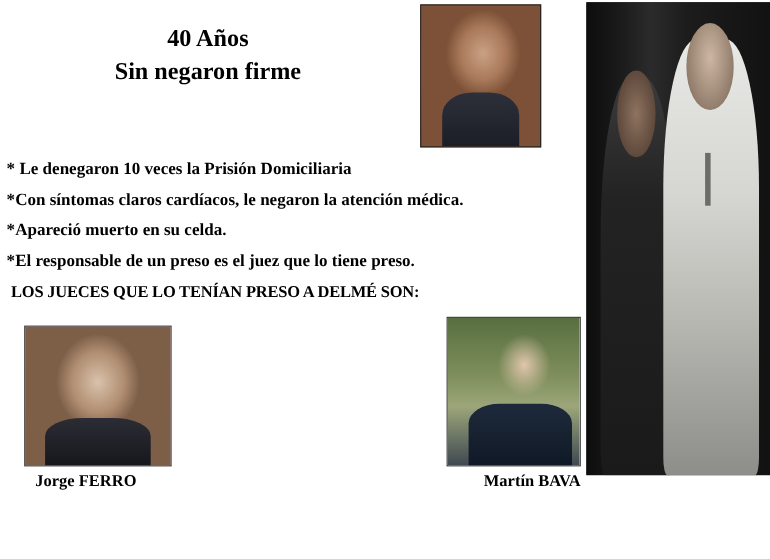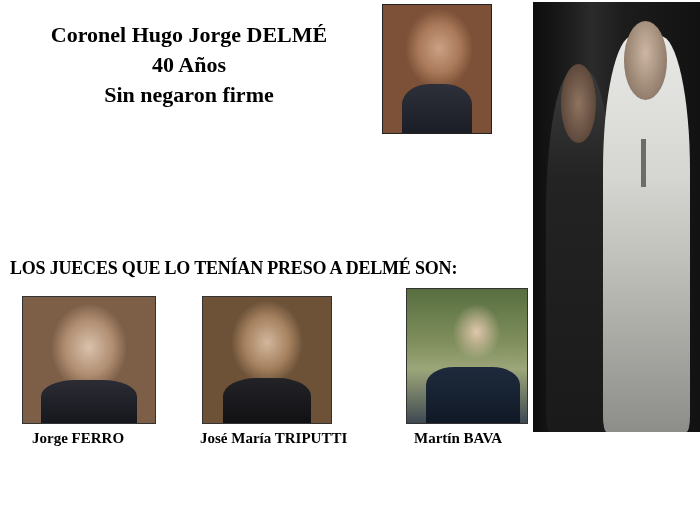--- a/index.html
+++ b/index.html
@@ -74,21 +74,21 @@
   }
   .bullets div {
     white-space: nowrap;
   }
 
   
   .judges-heading {
     position: absolute;
     left: 10px;
     top: 258px;
-    font-size: 18px;
+    font-size: 15px;
     font-weight: bold;
     color: #000;
     letter-spacing: -0.2px;
   }
 
   
   .judge {
     position: absolute;
   }
   .judge .frame {
@@ -106,21 +106,21 @@
   #judge-0 { left: 22px;  top: 296px; }
   #judge-1 { left: 202px; top: 296px; }
   #judge-2 { left: 406px; top: 288px; }
 
   #judge-0 .frame { width: 134px; height: 128px; }
   #judge-1 .frame { width: 130px; height: 128px; }
   #judge-2 .frame { width: 122px; height: 136px; }
 
   #judge-0 .caption { margin-left: 10px; }
   #judge-1 .caption { margin-left: -2px; }
-  #judge-2 .caption { margin-left: 8px; }
+  #judge-2 .caption { margin-left: 8px; text-align: right; }
 
   
   .ph { width: 100%; height: 100%; position: relative; }
 
   .ph-delme {
     background:
       radial-gradient(ellipse 34px 40px at 52% 34%, #caa184 0%, #a9795a 60%, #7c5137 100%),
       linear-gradient(180deg, #4a3526 0%, #6d4b33 45%, #3a2a1e 100%);
   }
   .ph-delme::after {
@@ -215,52 +215,51 @@
     background: linear-gradient(180deg, #1e2a3c 0%, #0f1825 100%);
     border-radius: 30% 30% 0 0;
   }
 </style>
 </head>
 <body>
 
 <div class="page">
 
   <div class="header-title">
-    <span>Coronel Hugo Jorge DELMÉ</span>
     <span class="line2">40 Años</span>
     <span class="line3">Sin negaron firme</span>
   </div>
 
   <div class="portrait-delme">
     <div class="ph ph-delme"></div>
   </div>
 
   <div class="photo-arrest">
     <div class="ph ph-arrest">
       <div class="figA"></div>
       <div class="figB"></div>
     </div>
   </div>
 
+  <div class="bullets">
+    <div>* Le denegaron 10 veces la Prisión Domiciliaria</div>
+    <div>*Con síntomas claros cardíacos, le negaron la atención médica.</div>
+    <div>*Apareció muerto en su celda.</div>
+    <div>*El responsable de un preso es el juez que lo tiene preso.</div>
+  </div>
 
   <div class="judges-heading">LOS JUECES QUE LO TENÍAN PRESO A DELMÉ SON:</div>
 
   <div class="judge" id="judge-0">
     <div class="frame">
       <div class="ph ph-ferro"></div>
     </div>
     <div class="caption">Jorge FERRO</div>
   </div>
 
-  <div class="judge" id="judge-1">
-    <div class="frame">
-      <div class="ph ph-triputti"></div>
-    </div>
-    <div class="caption">José María TRIPUTTI</div>
-  </div>
 
   <div class="judge" id="judge-2">
     <div class="frame">
       <div class="ph ph-bava"></div>
     </div>
     <div class="caption">Martín BAVA</div>
   </div>
 
 </div>
 

